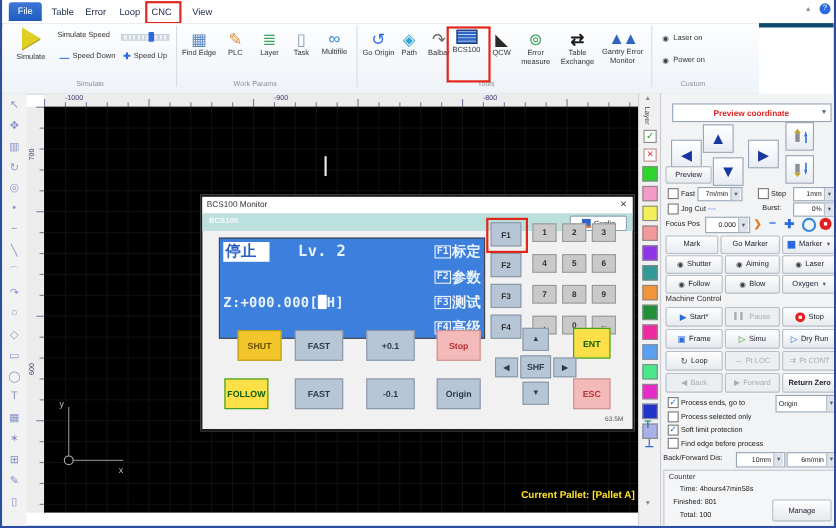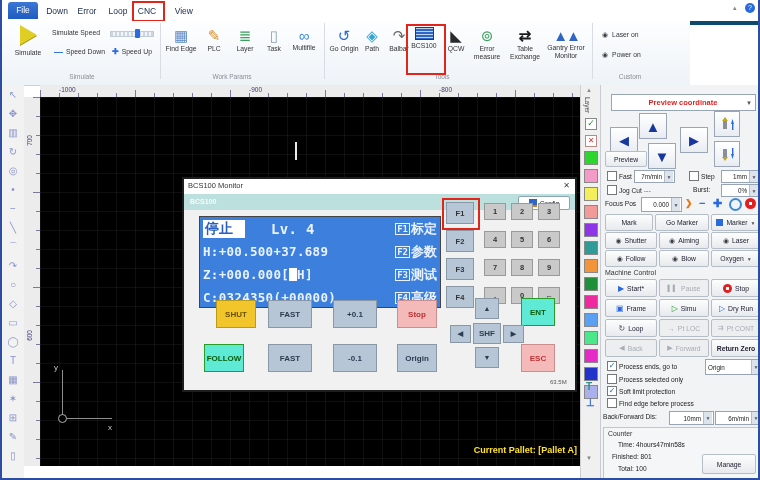--- a/index.html
+++ b/index.html
@@ -56,33 +56,33 @@
   .lcdrow{display:flex;align-items:center;height:23px;padding:0 3px;}
   .lcdtxt{font-size:12.5px;font-weight:bold;letter-spacing:.3px;white-space:nowrap;}
   .fnwrap{margin-left:auto;display:flex;align-items:center;gap:1px;}
   .fnkey{border:1px solid #e9f2ff;font-size:9px;font-weight:bold;padding:0 1px;line-height:10px;}
   .fncjk{font-size:13px;font-weight:bold;}
   .chip{display:flex;align-items:center;justify-content:center;border:1px solid #8a97a5;font-size:7.5px;font-weight:bold;color:#333;
         background:#b7c6d6;}
   .numkey{background:#c9c9c9;border:1px solid #9a9a9a;}
   .kb{display:flex;align-items:center;justify-content:center;font-size:8px;font-weight:bold;border:1px solid #8a97a5;background:#b7c6d6;color:#2a3c52;}
   .yellow{background:#f2c52a;color:#6b5200;border-color:#b99a1a;}
-  .green{background:#5eead4;color:#0b5c0b;border-color:#2a9a2a;}
+  .green{background:#fde047;color:#0b5c0b;border-color:#2a9a2a;}
   .pink{background:#f4b9b9;color:#b33;border-color:#c98f8f;}
   .stopicon{width:9px;height:9px;border-radius:50%;background:#e02020;display:inline-flex;align-items:center;justify-content:center;}
   .stopicon i{width:3px;height:3px;background:#fff;display:block;}
 </style>
 </head>
 <body>
 
 <div id="app">
 
   <div class="abs" id="tabbar">
     <div class="abs tab" id="file-tab" style="left:6px;top:2px;width:30px;height:17px;">File</div>
-    <div class="abs tab" style="left:42px;top:2px;width:26px;">Down</div>
+    <div class="abs tab" style="left:42px;top:2px;width:26px;">Table</div>
     <div class="abs tab" style="left:72px;top:2px;width:26px;">Error</div>
     <div class="abs tab" style="left:103px;top:2px;width:26px;">Loop</div>
     <div class="abs tab" style="left:133px;top:2px;width:24px;">CNC</div>
     <div class="abs tab" style="left:165px;top:2px;width:26px;text-align:right;">View</div>
     <div class="abs annot" style="left:130px;top:1px;width:29px;height:17px;"></div>
     <div class="abs" style="left:731px;top:4px;font-size:7px;color:#888;">▴</div>
     <div class="abs" style="left:743px;top:3px;width:10px;height:10px;border-radius:50%;background:#2a6adf;color:#fff;font-size:7px;text-align:center;line-height:10px;">?</div>
   </div>
 
   <div class="abs" id="ribbon">
@@ -507,44 +507,42 @@
       <span style="position:absolute;left:6px;top:4px;font-size:7px;font-weight:bold;color:#f7fbfb;">BCS100</span>
       <div style="position:absolute;right:5px;top:2px;width:50px;height:12px;background:#fff;border:1px solid #8aa4b4;border-radius:2px;display:flex;align-items:center;justify-content:center;gap:3px;font-size:6.8px;color:#223;">
         <span style="width:8px;height:6px;background:#2f66c5;display:inline-block;border-bottom:2px solid #e07a1a;"></span>
         <span>Config</span>
       </div>
     </div>
 
     <div class="abs" id="lcd">
       <div class="lcdrow">
         <span style="background:#fff;color:#2a5fc0;font-size:14px;font-weight:bold;padding:0 12px 0 2px;">停止</span>
-        <span class="lcdtxt" style="margin-left:26px;font-size:14px;">Lv. 4</span>
+        <span class="lcdtxt" style="margin-left:26px;font-size:14px;">Lv. 2</span>
         <span class="fnwrap">
           <span class="fnkey">F1</span>
           <span class="fncjk">标定</span>
         </span>
       </div>
       <div class="lcdrow">
-        <span class="lcdtxt">H:+00.500+37.689</span>
         <span class="fnwrap">
           <span class="fnkey">F2</span>
           <span class="fncjk">参数</span>
         </span>
       </div>
       <div class="lcdrow">
         <span class="lcdtxt">Z:+000.000[</span>
         <span style="width:8px;height:13px;background:#fff;display:inline-block;"></span>
         <span class="lcdtxt">H]</span>
         <span class="fnwrap">
           <span class="fnkey">F3</span>
           <span class="fncjk">测试</span>
         </span>
       </div>
       <div class="lcdrow">
-        <span class="lcdtxt">C:0324350(+00000)</span>
         <span class="fnwrap">
           <span class="fnkey">F4</span>
           <span class="fncjk">高级</span>
         </span>
       </div>
     </div>
 
     <div class="abs chip" style="left:262px;top:23px;width:26px;height:20px;">F1</div>
     <div class="abs chip" style="left:262px;top:51px;width:26px;height:20px;">F2</div>
     <div class="abs chip" style="left:262px;top:79px;width:26px;height:20px;">F3</div>

